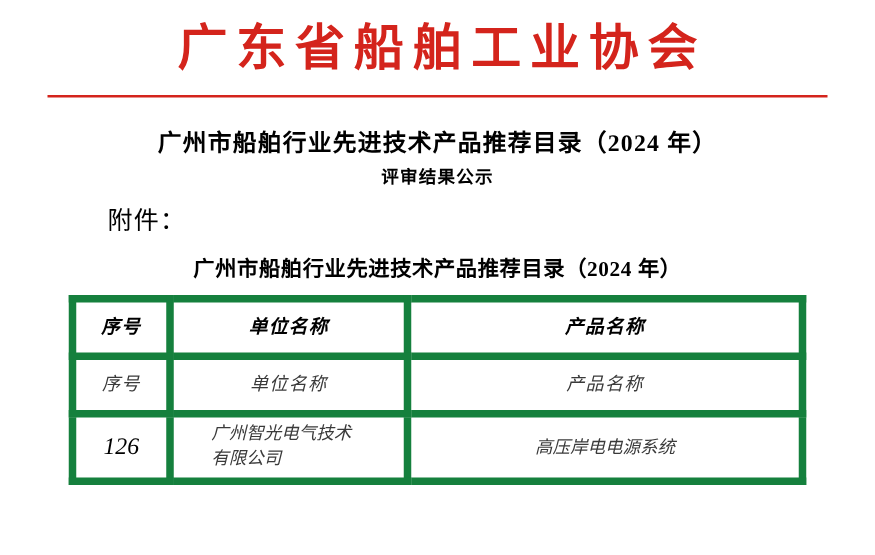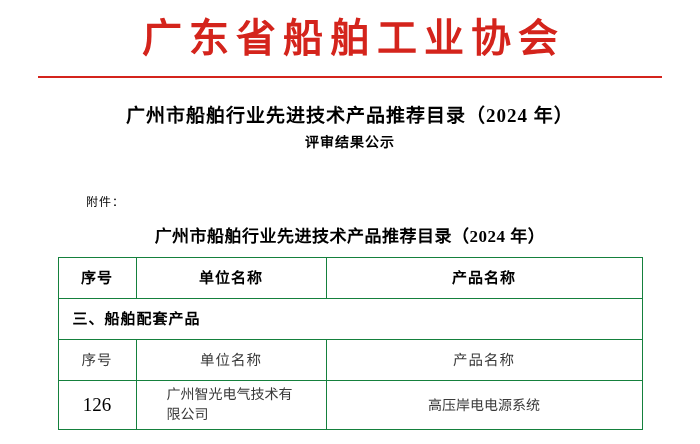--- a/index.html
+++ b/index.html
@@ -58,22 +58,22 @@
   .doc-title-line2 {
     text-align: center;
     font-weight: bold;
     font-size: 14px;
     letter-spacing: 1px;
     line-height: 1.65;
   }
 
   
   .attachment-label {
-    font-size: 12px;
-    margin-top: 38px;
+    font-size: 20px;
+    margin-top: 6px;
     margin-left: 48px;
     letter-spacing: 1px;
   }
 
   
   .table-caption {
     text-align: center;
     font-weight: bold;
     font-size: 17px;
     letter-spacing: 0.5px;
@@ -81,27 +81,28 @@
   }
 
   
   .catalog-table {
     margin: 10px auto 0 auto;
     width: 584px;
     border-collapse: collapse;
     table-layout: fixed;
   }
   .catalog-table td {
-    border: 1px solid #15803d;
+    border: 6px solid #15803d;
     height: 36px;
     font-size: 14.5px;
     text-align: center;
     vertical-align: middle;
     padding: 2px 4px;
     line-height: 1.4;
+    font-style: italic;
   }
   .col-no      { width: 78px; }
   .col-unit    { width: 190px; }
   .col-product { width: 316px; }
 
   .hdr td {
     font-weight: bold;
     font-size: 15px;
     letter-spacing: 1px;
   }
@@ -155,23 +156,20 @@
       <col class="col-no">
       <col class="col-unit">
       <col class="col-product">
     </colgroup>
     <tbody>
       <tr class="hdr">
         <td>序号</td>
         <td>单位名称</td>
         <td>产品名称</td>
       </tr>
-      <tr class="section-row">
-        <td colspan="3">三、船舶配套产品</td>
-      </tr>
       <tr class="sub-hdr">
         <td>序号</td>
         <td>单位名称</td>
         <td>产品名称</td>
       </tr>
       <tr class="data-row">
         <td class="cell-no">126</td>
         <td class="cell-unit">广州智光电气技术有限公司</td>
         <td class="cell-product">高压岸电电源系统</td>
       </tr>

